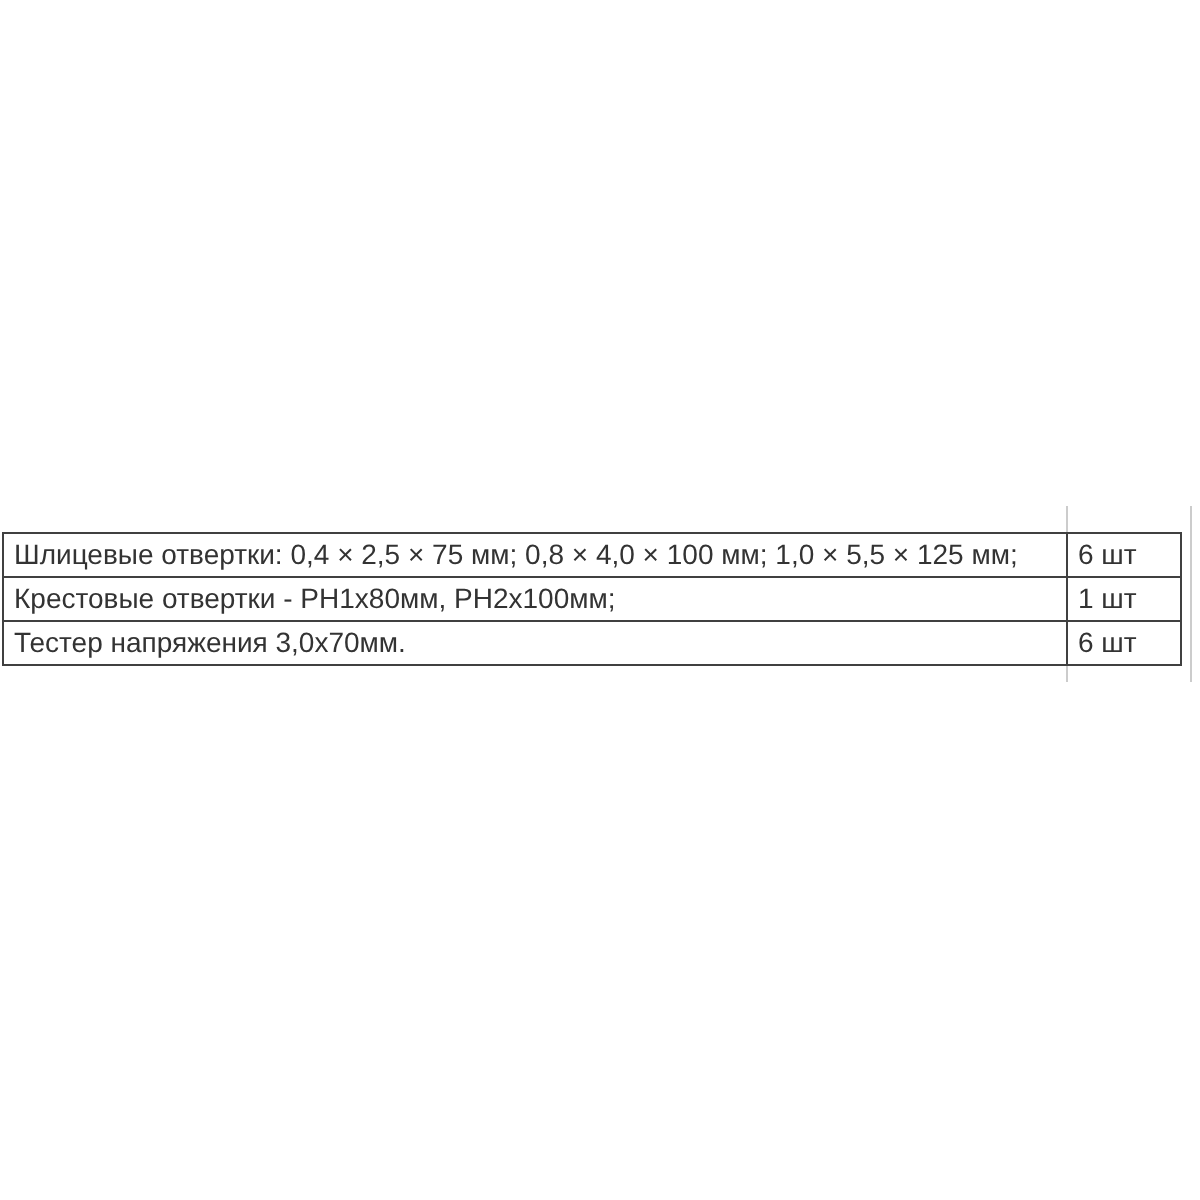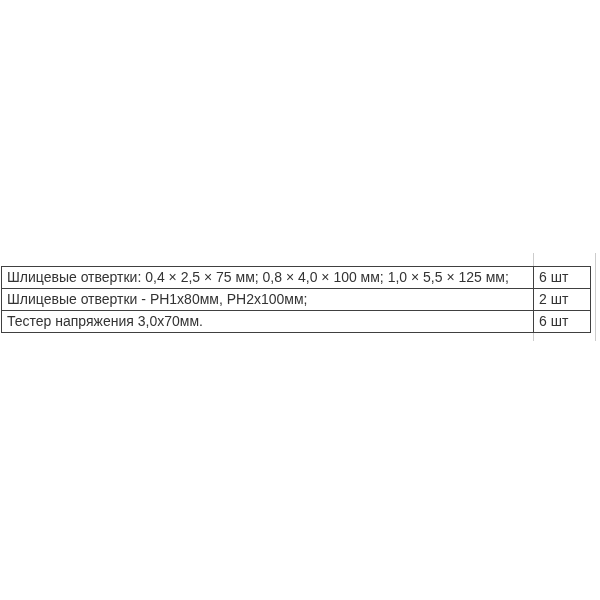--- a/index.html
+++ b/index.html
@@ -56,21 +56,21 @@
   <colgroup>
     <col style="width:532px">
     <col style="width:57px">
   </colgroup>
   <tbody>
     <tr>
       <td class="desc-cell">Шлицевые отвертки: 0,4 × 2,5 × 75 мм; 0,8 × 4,0 × 100 мм; 1,0 × 5,5 × 125 мм;</td>
       <td class="qty-cell">6 шт</td>
     </tr>
     <tr>
-      <td class="desc-cell">Шлицевые отвертки - PH1x80мм, PH2x100мм;</td>
-      <td class="qty-cell">2 шт</td>
+      <td class="desc-cell">Крестовые отвертки - PH1x80мм, PH2x100мм;</td>
+      <td class="qty-cell">1 шт</td>
     </tr>
     <tr>
       <td class="desc-cell">Тестер напряжения 3,0x70мм.</td>
       <td class="qty-cell">6 шт</td>
     </tr>
   </tbody>
 </table>
 
 </body></html>

